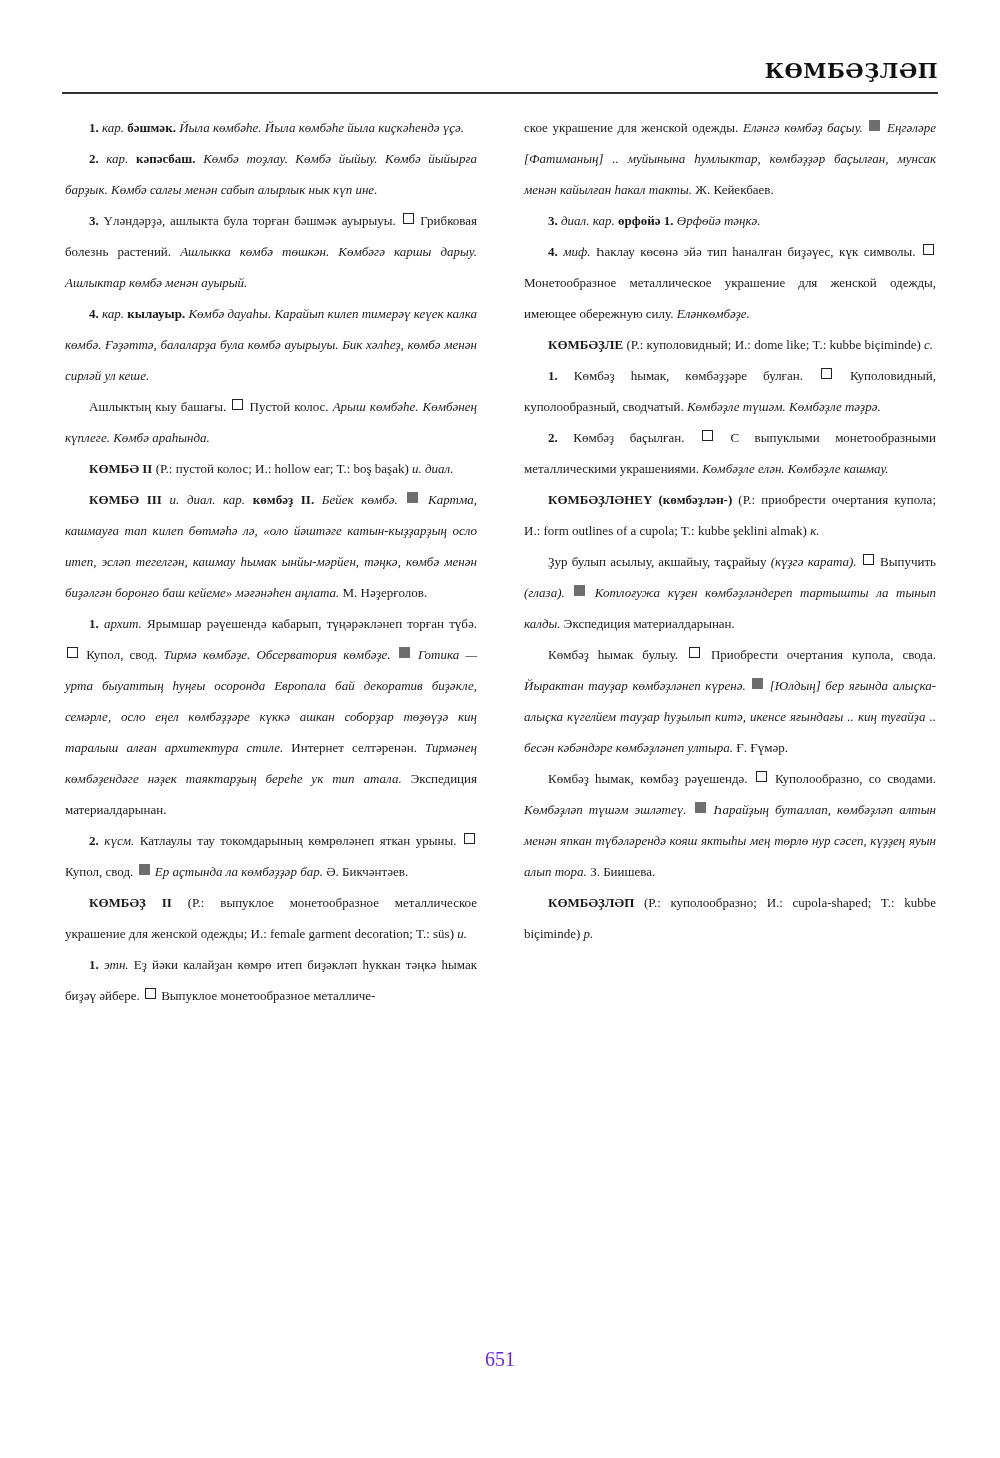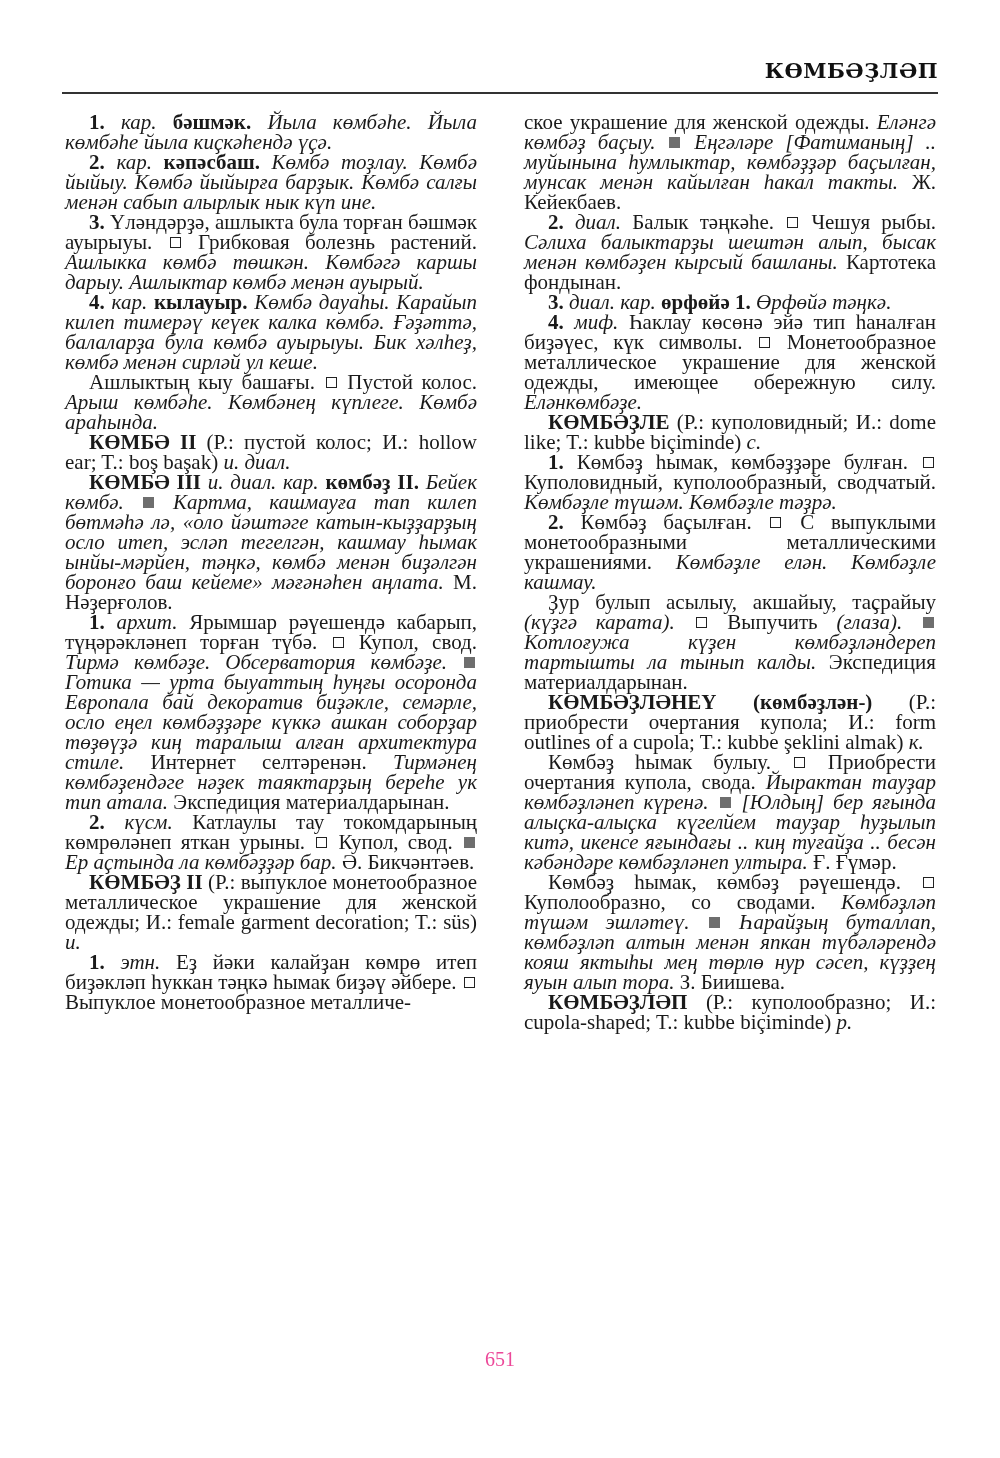--- a/index.html
+++ b/index.html
@@ -13,41 +13,41 @@
     font-family: "DejaVu Serif", serif; font-weight: bold;
     font-size: 21px; letter-spacing: 0.5px; color: #111;
   }
   .head-rule {
     position: absolute; left: 62px; right: 62px; top: 92px;
     height: 0; border-top: 2px solid #333;
   }
   .column {
     position: absolute; top: 112px; width: 412px;
     font-family: "Liberation Serif", "DejaVu Serif", serif;
-    font-size: 21px; line-height: 20px;
+    font-size: 13px; line-height: 31px;
     text-align: justify; hyphens: manual;
   }
   .col-left { left: 65px; }
   .col-right { left: 524px; }
   .para { margin: 0; text-indent: 24px; }
   .para.noindent { text-indent: 0; }
   .b { font-weight: bold; }
   .i { font-style: italic; }
   .bx {
     display: inline-block; width: 11px; height: 11px;
     border: 1.2px solid #222; vertical-align: 1px; margin: 0 2px;
     box-sizing: border-box;
   }
   .sq {
     display: inline-block; width: 11px; height: 11px;
     background: #6e6e6e; vertical-align: 1px; margin: 0 2px;
   }
   .page-number {
     position: absolute; left: 0; right: 0; top: 1348px; text-align: center;
-    font-family: "Liberation Serif", serif; font-size: 20px; color: #ec4899;
+    font-family: "Liberation Serif", serif; font-size: 20px; color: #6d28d9;
   }
 </style>
 </head>
 <body>
 
 <div class="running-head">КӨМБӘҘЛӘП</div>
 <div class="head-rule"></div>
 
 <div class="column col-left">
     <p class="para"><span class="b">1. </span><span class="i">кар. </span><span class="b">бәшмәк. </span><span class="i">Йыла көмбәһе. Йыла көмбәһе йыла киҫкәһендә үҫә.</span></p>
@@ -57,26 +57,25 @@
     <p class="para"><span class="">Ашлыктың кыу башағы. </span><span class="bx"></span><span class=""> Пустой колос. </span><span class="i">Арыш көмбәһе. Көмбәнең күплеге. Көмбә араһында.</span></p>
     <p class="para"><span class="b">КӨМБӘ II </span><span class="">(Р.: пустой колос; И.: hollow ear; T.: boş başak) </span><span class="i">и. диал.</span></p>
     <p class="para"><span class="b">КӨМБӘ III </span><span class="i">и. диал. кар. </span><span class="b">көмбәҙ II. </span><span class="i">Бейек көмбә. </span><span class="sq"></span><span class="i"> Картма, кашмауға тап килеп бөтмәһә лә, «оло йәштәге катын-кыҙҙарҙың осло итеп, эсләп тегелгән, кашмау һымак ынйы-мәрйен, тәңкә, көмбә менән биҙәлгән боронғо баш кейеме» мәғәнәһен аңлата. </span><span class="">М. Нәҙерғолов.</span></p>
     <p class="para"><span class="b">1. </span><span class="i">архит. </span><span class="">Ярымшар рәүешендә кабарып, түңәрәкләнеп торған түбә. </span><span class="bx"></span><span class=""> Купол, свод. </span><span class="i">Тирмә көмбәҙе. Обсерватория көмбәҙе. </span><span class="sq"></span><span class="i"> Готика — урта быуаттың һуңғы осоронда Европала бай декоратив биҙәкле, семәрле, осло еңел көмбәҙҙәре күккә ашкан соборҙар төҙөүҙә киң таралыш алған архитектура стиле. </span><span class="">Интернет селтәренән. </span><span class="i">Тирмәнең көмбәҙендәге нәҙек таяктарҙың береһе ук тип атала. </span><span class="">Экспедиция материалдарынан.</span></p>
     <p class="para"><span class="b">2. </span><span class="i">күсм. </span><span class="">Катлаулы тау токомдарының көмрөләнеп яткан урыны. </span><span class="bx"></span><span class=""> Купол, свод. </span><span class="sq"></span><span class="i"> Ер аҫтында ла көмбәҙҙәр бар. </span><span class="">Ә. Бикчәнтәев.</span></p>
     <p class="para"><span class="b">КӨМБӘҘ II </span><span class="">(Р.: выпуклое монетообразное металлическое украшение для женской одежды; И.: female garment decoration; T.: süs) </span><span class="i">и.</span></p>
     <p class="para"><span class="b">1. </span><span class="i">этн. </span><span class="">Еҙ йәки калайҙан көмрө итеп биҙәкләп һуккан тәңкә һымак биҙәү әйбере. </span><span class="bx"></span><span class=""> Выпуклое монетообразное металличе-</span></p>
   </div>
 <div class="column col-right">
     <p class="para noindent"><span class="">ское украшение для женской одежды. </span><span class="i">Еләнгә көмбәҙ баҫыу. </span><span class="sq"></span><span class="i"> Еңгәләре [Фатиманың] .. муйынына һумлыктар, көмбәҙҙәр баҫылған, мунсак менән кайылған һакал такты. </span><span class="">Ж. Кейекбаев.</span></p>
-    <p class="para"><span class="b">2. </span><span class="i">диал. </span><span class="">Балык тәңкәһе. </span><span class="bx"></span><span class=""> Чешуя рыбы. </span><span class="i">Сәлиха балыктарҙы шештән алып, бысак менән көмбәҙен кырсый башланы. </span><span class="">Картотека фондынан.</span></p>
     <p class="para"><span class="b">3. </span><span class="i">диал. кар. </span><span class="b">өрфөйә 1. </span><span class="i">Өрфөйә тәңкә.</span></p>
     <p class="para"><span class="b">4. </span><span class="i">миф. </span><span class="">Һаклау көсөнә эйә тип һаналған биҙәүес, күк символы. </span><span class="bx"></span><span class=""> Монетообразное металлическое украшение для женской одежды, имеющее обережную силу. </span><span class="i">Еләнкөмбәҙе.</span></p>
     <p class="para"><span class="b">КӨМБӘҘЛЕ </span><span class="">(Р.: куполовидный; И.: dome like; T.: kubbe biçiminde) </span><span class="i">с.</span></p>
     <p class="para"><span class="b">1. </span><span class="">Көмбәҙ һымак, көмбәҙҙәре булған. </span><span class="bx"></span><span class=""> Куполовидный, куполообразный, сводчатый. </span><span class="i">Көмбәҙле түшәм. Көмбәҙле тәҙрә.</span></p>
     <p class="para"><span class="b">2. </span><span class="">Көмбәҙ баҫылған. </span><span class="bx"></span><span class=""> С выпуклыми монетообразными металлическими украшениями. </span><span class="i">Көмбәҙле елән. Көмбәҙле кашмау.</span></p>
+    <p class="para"><span class="b">КӨМБӘҘЛӘНЕҮ (көмбәҙлән-) </span><span class="">(Р.: приобрести очертания купола; И.: form outlines of a cupola; T.: kubbe şeklini almak) </span><span class="i">к.</span></p>
     <p class="para"><span class="">Ҙур булып асылыу, акшайыу, таҫрайыу </span><span class="i">(күҙгә карата). </span><span class="bx"></span><span class=""> Выпучить </span><span class="i">(глаза). </span><span class="sq"></span><span class="i"> Котлоғужа күҙен көмбәҙләндереп тартышты ла тынып калды. </span><span class="">Экспедиция материалдарынан.</span></p>
-    <p class="para"><span class="b">КӨМБӘҘЛӘНЕҮ (көмбәҙлән-) </span><span class="">(Р.: приобрести очертания купола; И.: form outlines of a cupola; T.: kubbe şeklini almak) </span><span class="i">к.</span></p>
     <p class="para"><span class="">Көмбәҙ һымак булыу. </span><span class="bx"></span><span class=""> Приобрести очертания купола, свода. </span><span class="i">Йырактан тауҙар көмбәҙләнеп күренә. </span><span class="sq"></span><span class="i"> [Юлдың] бер яғында алыҫка-алыҫка күгелйем тауҙар һуҙылып китә, икенсе яғындағы .. киң туғайҙа .. бесән кәбәндәре көмбәҙләнеп ултыра. </span><span class="">Ғ. Ғүмәр.</span></p>
     <p class="para"><span class="">Көмбәҙ һымак, көмбәҙ рәүешендә. </span><span class="bx"></span><span class=""> Куполообразно, со сводами. </span><span class="i">Көмбәҙләп түшәм эшләтеү. </span><span class="sq"></span><span class="i"> Һарайҙың буталлап, көмбәҙләп алтын менән япкан түбәләрендә кояш яктыһы мең төрлө нур сәсеп, күҙҙең яуын алып тора. </span><span class="">З. Биишева.</span></p>
     <p class="para"><span class="b">КӨМБӘҘЛӘП </span><span class="">(Р.: куполообразно; И.: cupola-shaped; T.: kubbe biçiminde) </span><span class="i">р.</span></p>
   </div>
 
 <div class="page-number">651</div>
 
 </body></html>

